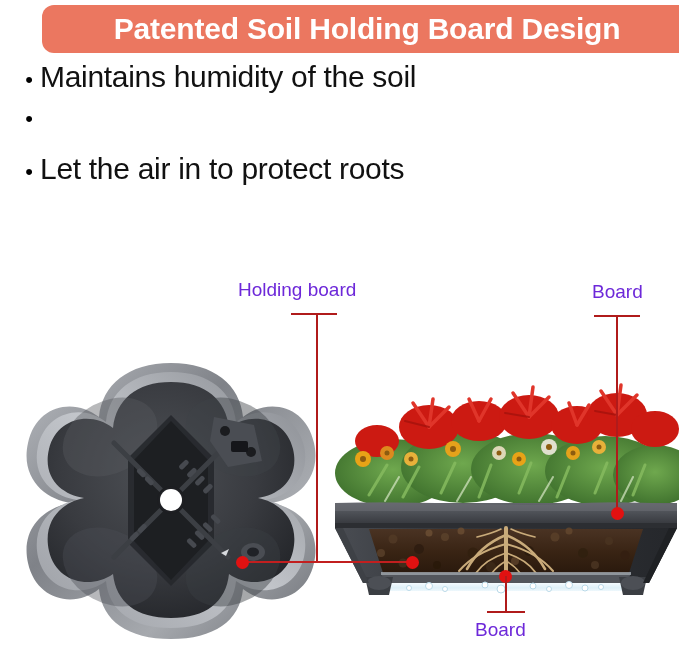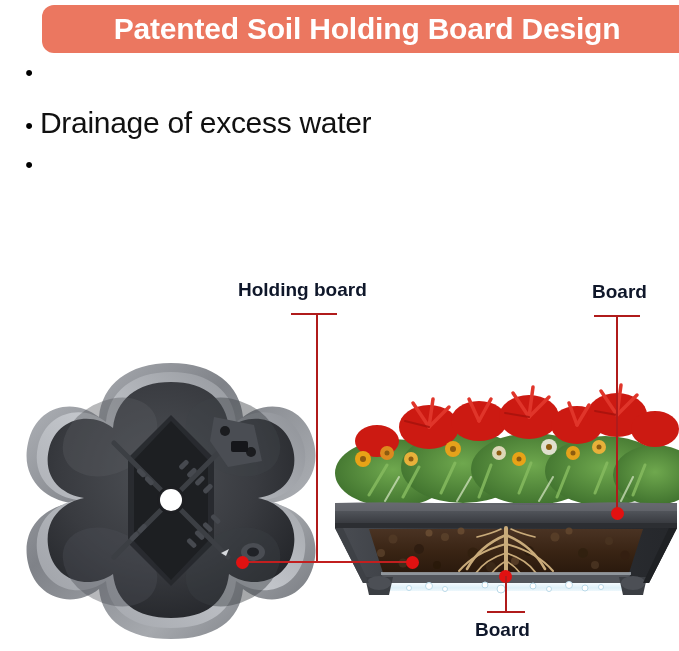--- a/index.html
+++ b/index.html
@@ -25,48 +25,49 @@
 
   
   #board-photo{position:absolute;left:18px;top:105px;width:306px;height:290px;}
   #board-photo svg{display:block;}
 
   
   #planter-photo{position:absolute;left:333px;top:75px;width:346px;height:270px;}
   #planter-photo svg{display:block;}
 
   
-  .callout-label{position:absolute;font-size:19px;font-weight:bold;color:#0f172a;
+  .callout-label{position:absolute;font-size:19px;font-weight:normal;color:#6d28d9;
                  white-space:nowrap;line-height:1;}
   .lead-v{position:absolute;background:#b01b1b;width:2px;}
   .lead-h{position:absolute;background:#c21f1f;height:2px;}
   .lead-cap{position:absolute;background:#b01b1b;height:2px;}
   .lead-dot{position:absolute;width:13px;height:13px;border-radius:50%;
             background:#e11111;}
 </style>
 </head>
 <body>
 
 <div id="banner">
   <span id="banner-title">Patented Soil Holding Board Design</span>
 </div>
 
 <div id="bullets">
 
   <div class="bullet-row">
     <span class="bullet-dot">•</span>
+    <span class="bullet-text">Maintains humidity of the soil</span>
   </div>
 
   <div class="bullet-row">
     <span class="bullet-dot">•</span>
-    <span class="bullet-text">Drainage of excess water</span>
   </div>
 
   <div class="bullet-row">
     <span class="bullet-dot">•</span>
+    <span class="bullet-text">Let the air in to protect roots</span>
   </div>
 
 </div>
 
 <div id="stage">
 
   <div id="board-photo">
     <svg width="306" height="290" viewBox="0 0 306 290" xmlns="http://www.w3.org/2000/svg">
       <defs>
         <radialGradient id="bowlG" cx="45%" cy="38%" r="72%">

